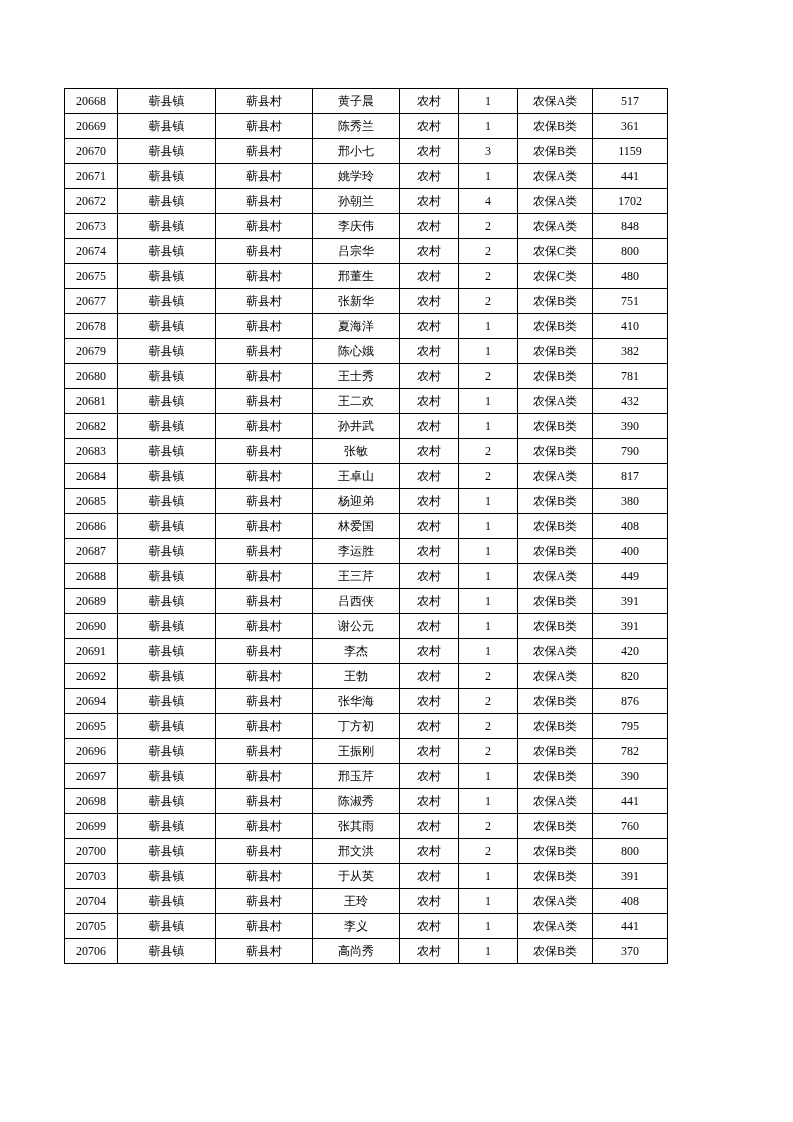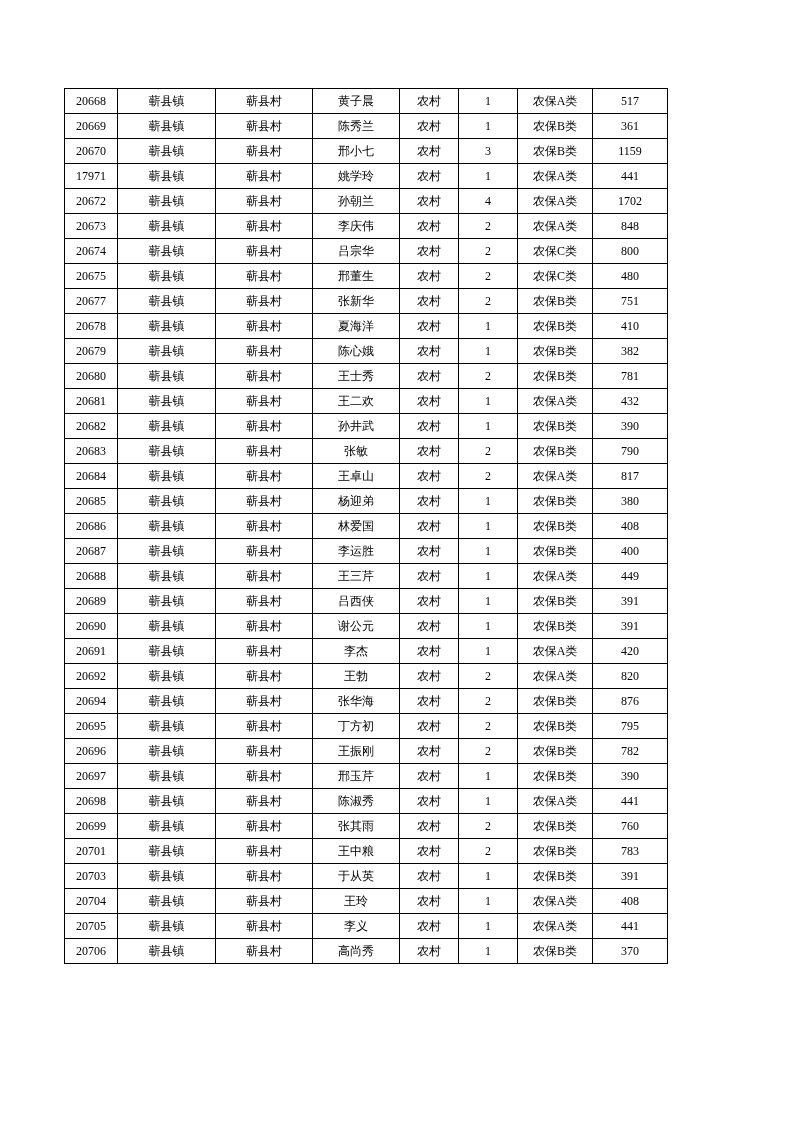--- a/index.html
+++ b/index.html
@@ -72,21 +72,21 @@
           <td>20670</td>
           <td>蕲县镇</td>
           <td>蕲县村</td>
           <td>邢小七</td>
           <td>农村</td>
           <td>3</td>
           <td>农保B类</td>
           <td>1159</td>
         </tr>
         <tr>
-          <td>17971</td>
+          <td>20671</td>
           <td>蕲县镇</td>
           <td>蕲县村</td>
           <td>姚学玲</td>
           <td>农村</td>
           <td>1</td>
           <td>农保A类</td>
           <td>441</td>
         </tr>
         <tr>
           <td>20672</td>
@@ -342,28 +342,28 @@
           <td>20699</td>
           <td>蕲县镇</td>
           <td>蕲县村</td>
           <td>张其雨</td>
           <td>农村</td>
           <td>2</td>
           <td>农保B类</td>
           <td>760</td>
         </tr>
         <tr>
-          <td>20701</td>
-          <td>蕲县镇</td>
-          <td>蕲县村</td>
-          <td>王中粮</td>
-          <td>农村</td>
-          <td>2</td>
-          <td>农保B类</td>
-          <td>783</td>
+          <td>20700</td>
+          <td>蕲县镇</td>
+          <td>蕲县村</td>
+          <td>邢文洪</td>
+          <td>农村</td>
+          <td>2</td>
+          <td>农保B类</td>
+          <td>800</td>
         </tr>
         <tr>
           <td>20703</td>
           <td>蕲县镇</td>
           <td>蕲县村</td>
           <td>于从英</td>
           <td>农村</td>
           <td>1</td>
           <td>农保B类</td>
           <td>391</td>

